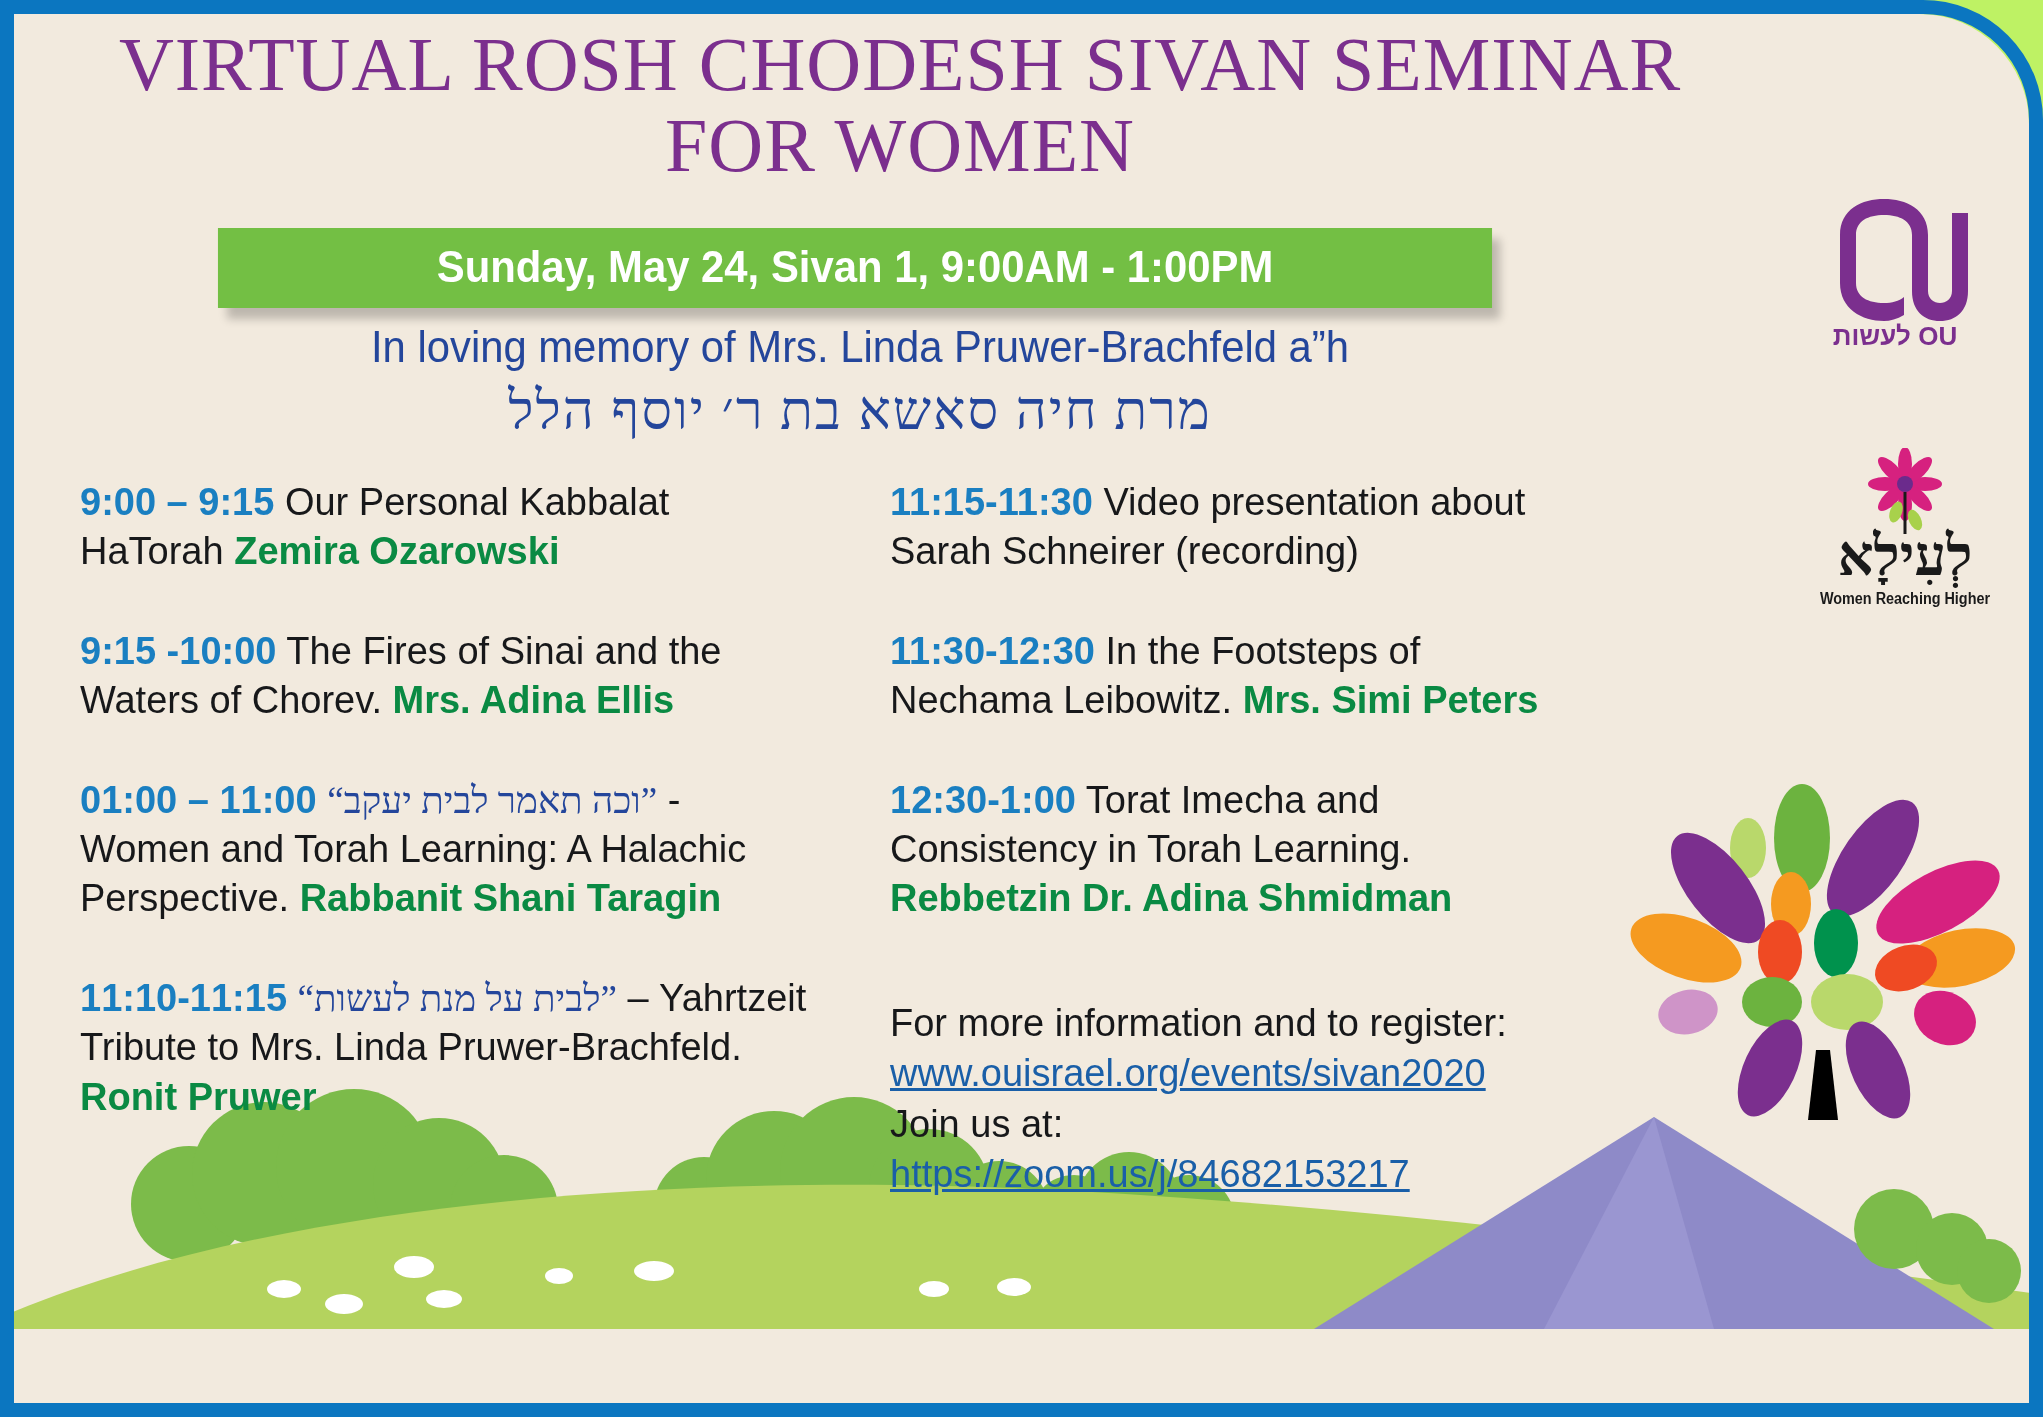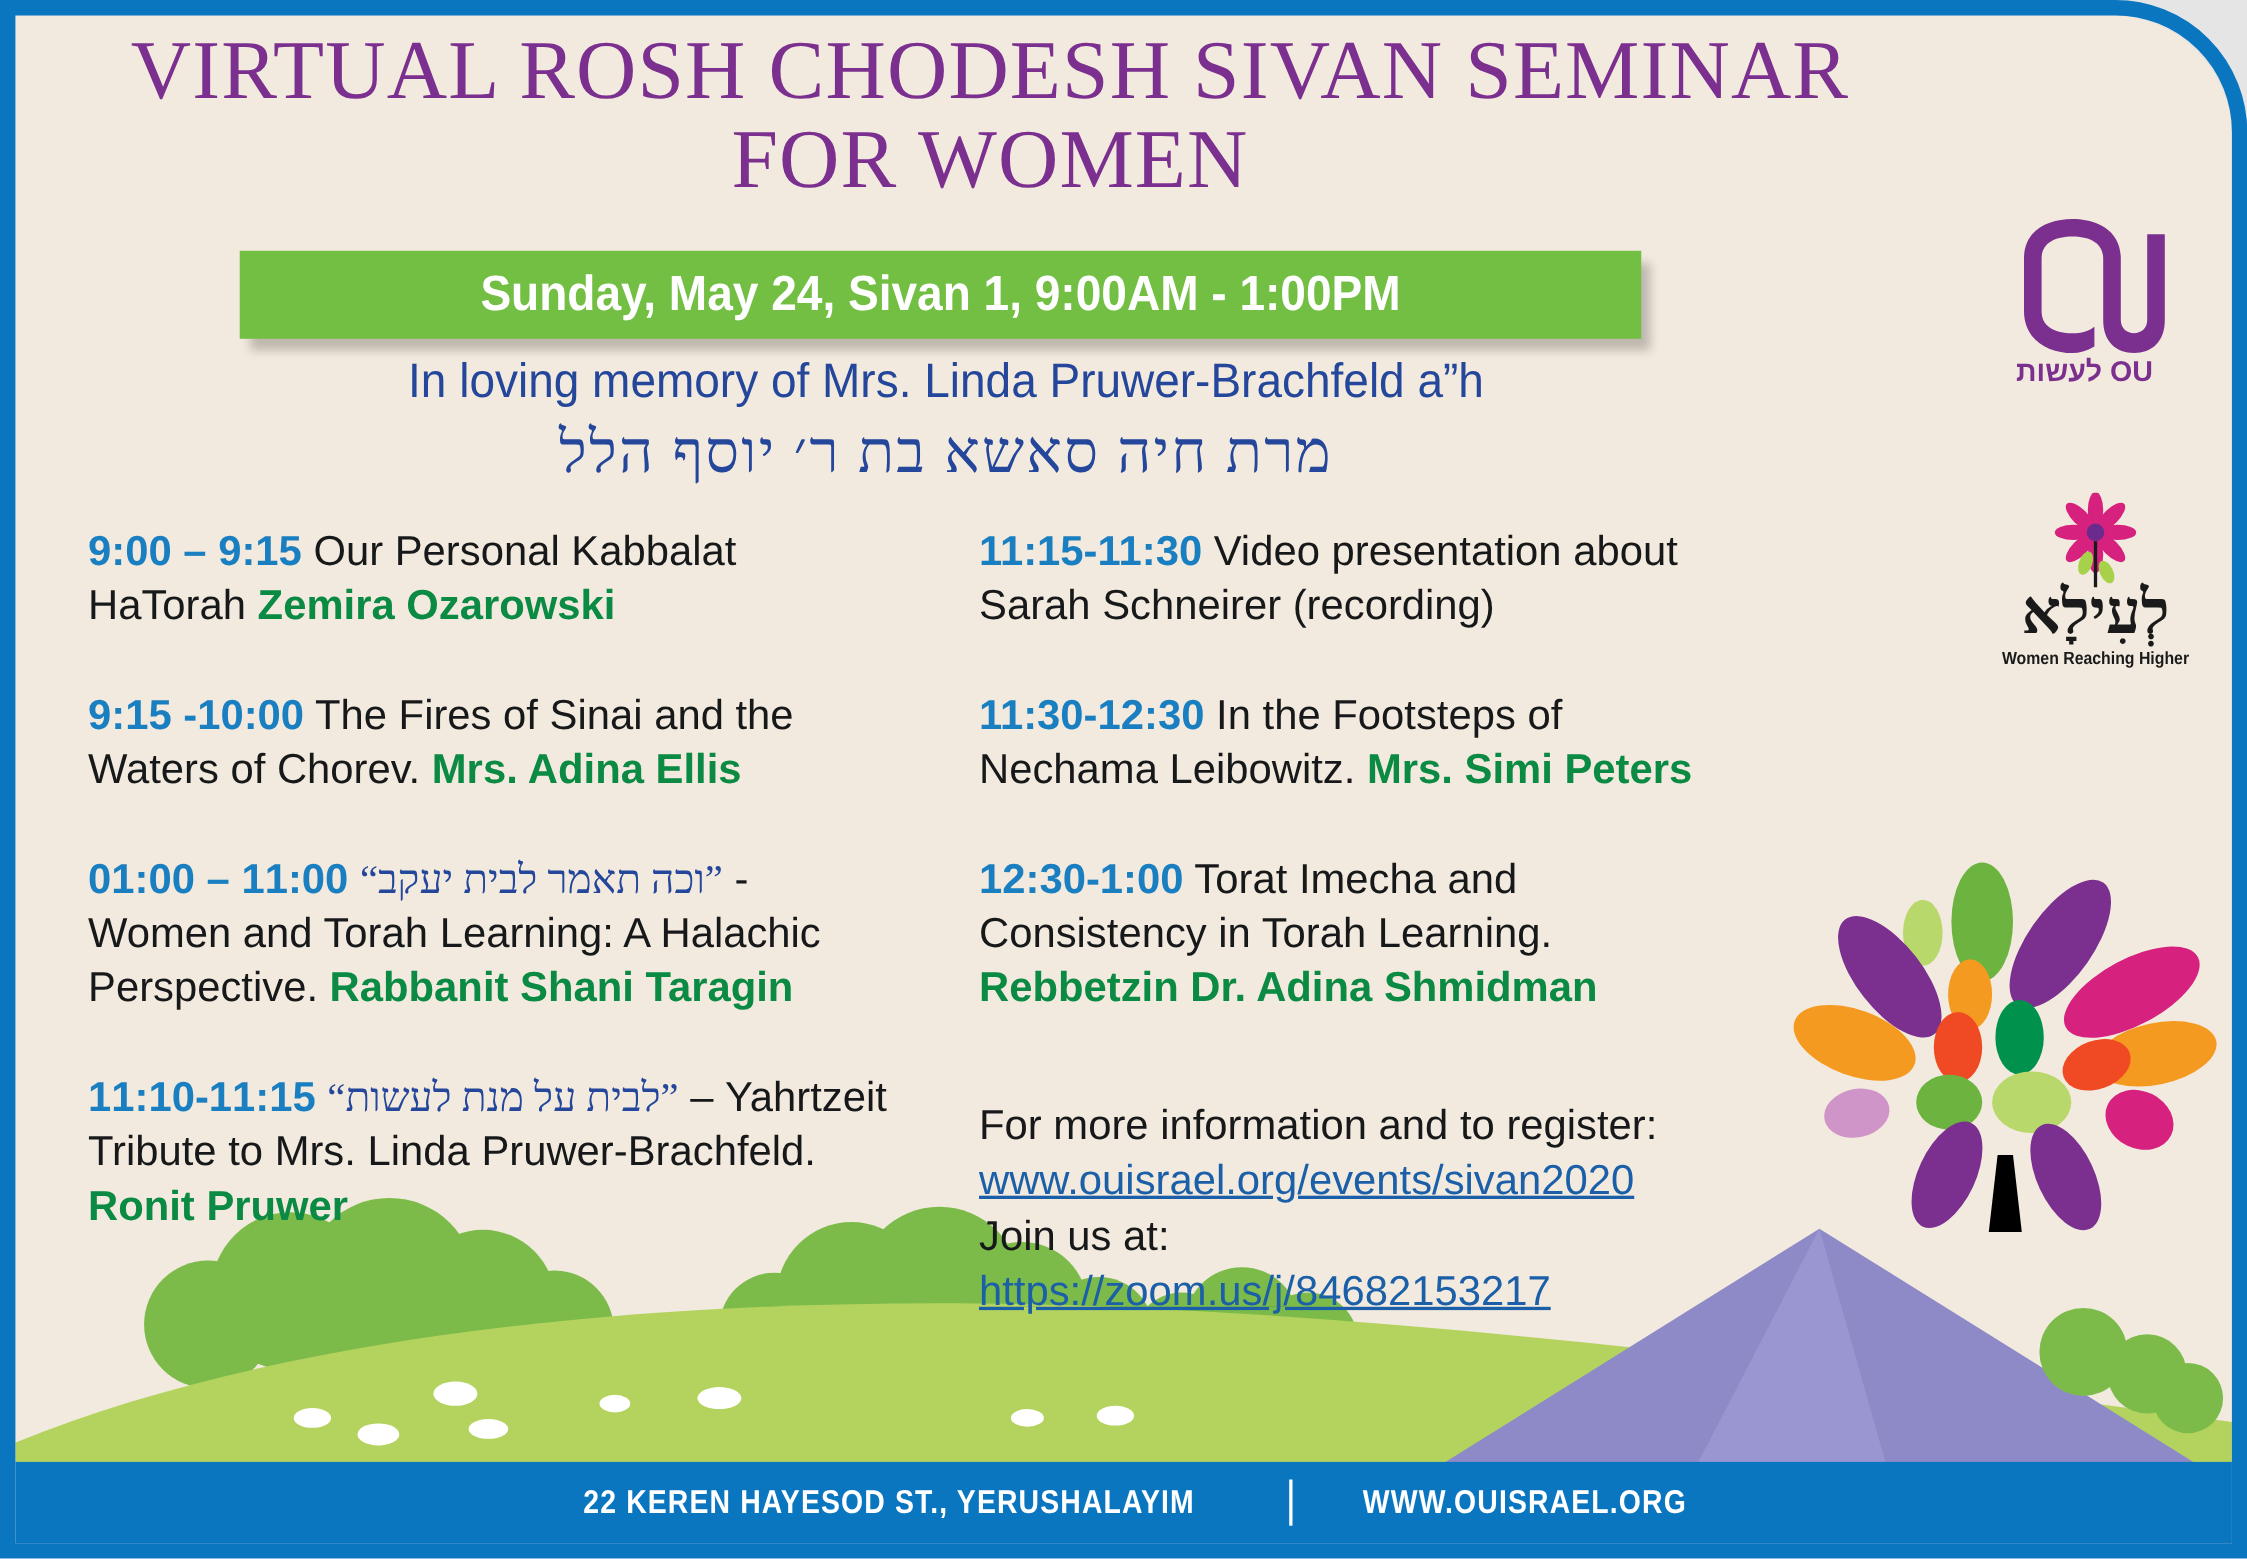--- a/index.html
+++ b/index.html
@@ -8,21 +8,21 @@
     background: #ffffff;
   }
   body {
     font-family: "Liberation Sans", sans-serif;
   }
   #flyer {
     position: relative;
     width: 2043px;
     height: 1417px;
     overflow: hidden;
-    background: #e5e5e5;
+    background: #bef264;
     box-sizing: border-box;
   }
   
   .frame-border {
     position: absolute;
     left: 0; top: 0;
     width: 2043px; height: 1417px;
     box-sizing: border-box;
     border: 14px solid #0b76c0;
     border-top-right-radius: 120px;
@@ -386,21 +386,16 @@
     <div class="spacer-sm"></div>
 
     <div class="register">
       <div>For more information and to register:</div>
       <div><a class="link" href="#">www.ouisrael.org/events/sivan2020</a></div>
       <div><span>Join us at: </span><a class="link" href="#">https://zoom.us/j/84682153217</a></div>
     </div>
 
   </div>
 
-  <div class="footer-bar">
-    <span class="footer-text">22 KEREN HAYESOD ST., YERUSHALAYIM</span>
-    <span class="footer-sep"></span>
-    <span class="footer-text">WWW.OUISRAEL.ORG</span>
-  </div>
 
   <div class="frame-border"></div>
 
 </div>
 
 </body></html>

